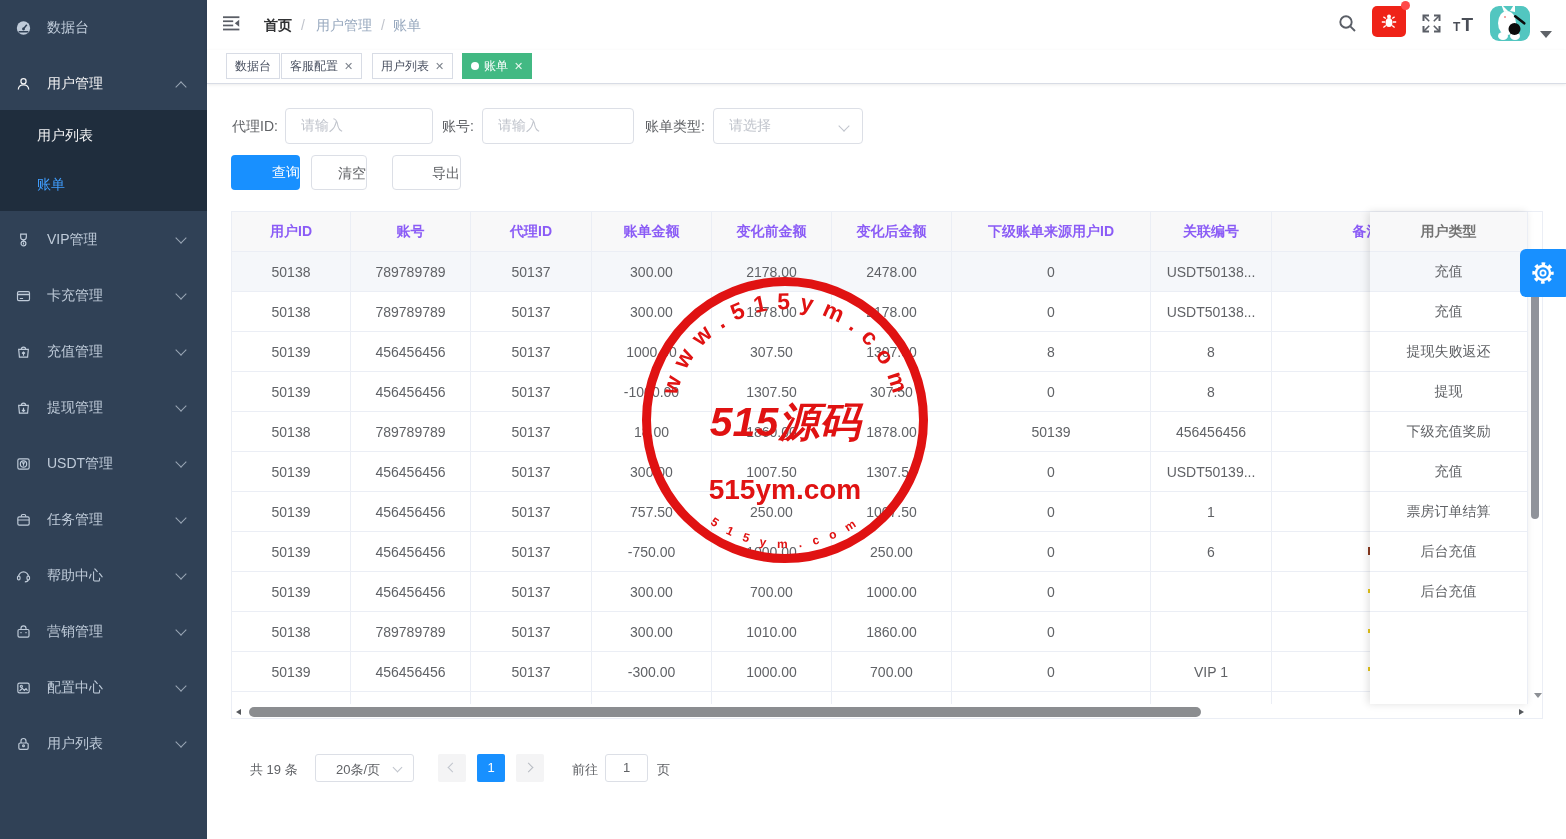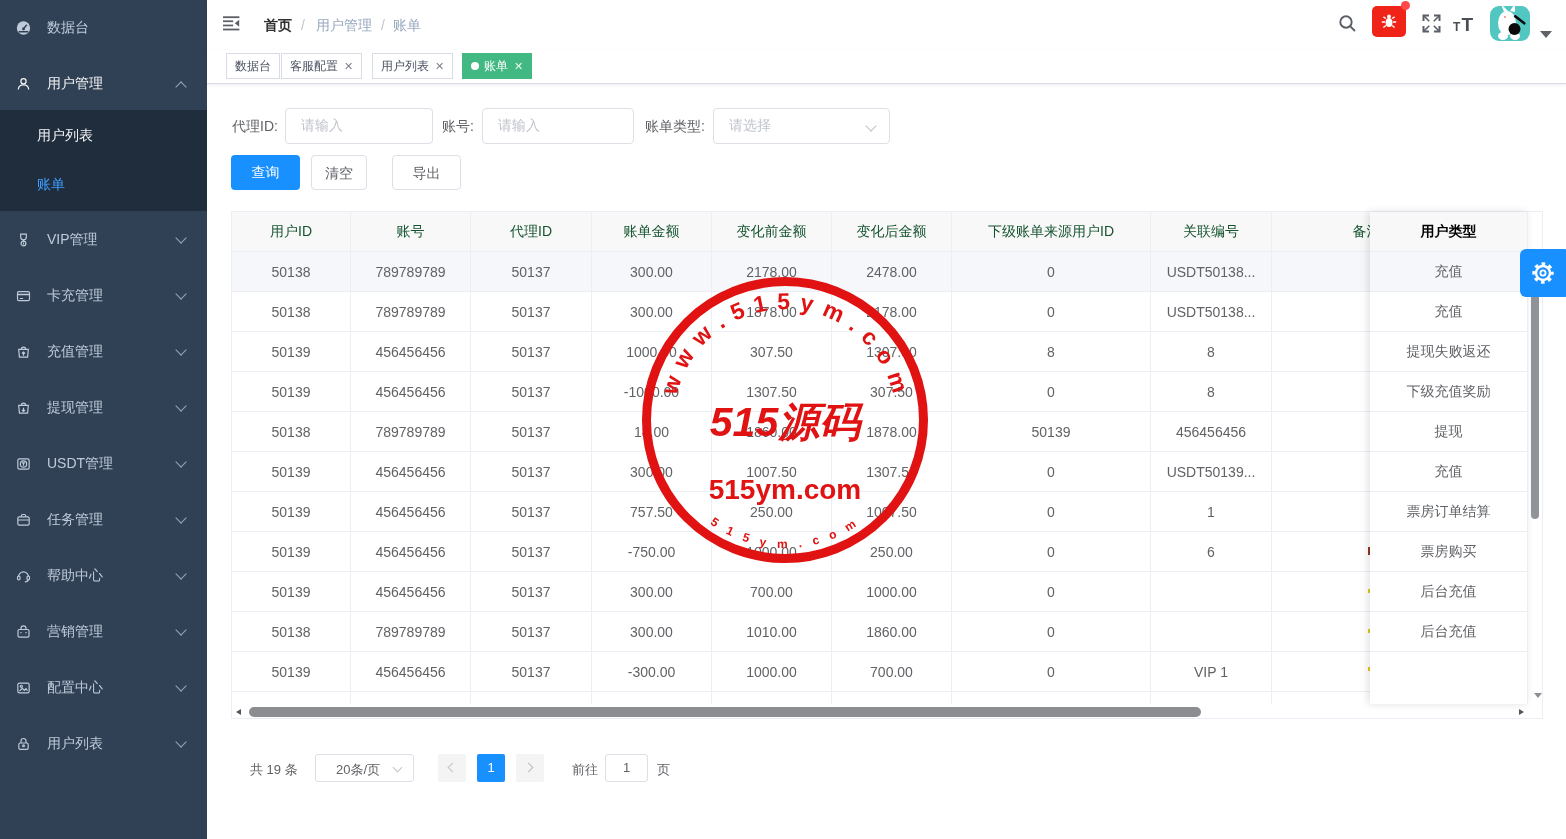--- a/index.html
+++ b/index.html
@@ -24,37 +24,37 @@
 .tag{position:absolute;top:3px;height:26px;line-height:24px;border:1px solid #d8dce5;background:#fff;
 color:#495060;font-size:12px;padding:0 8px;white-space:nowrap}
 .tag .x{display:inline-block;margin-left:6px;color:#7d838c;font-size:11px}
 .tag.act{background:#42b983;border-color:#42b983;color:#fff}
 .tag.act .x{color:#e8f7ef}
 .tag.act .dot{display:inline-block;width:8px;height:8px;border-radius:50%;background:#fff;margin-right:5px;position:relative;top:0px}
 
 .flab{position:absolute;top:118px;font-size:14px;color:#606266;white-space:nowrap}
 .finp{position:absolute;top:108px;height:36px;border:1px solid #dcdfe6;border-radius:4px;background:#fff}
 .ph{position:absolute;left:15px;top:50%;transform:translateY(-50%);font-size:14px;color:#c0c4cc;white-space:nowrap}
-.btn{position:absolute;top:155px;height:35px;border-radius:4px;font-size:14px;text-align:center;line-height:35px}
+.btn{position:absolute;top:155px;height:35px;border-radius:4px;font-size:14px;text-align:right;line-height:35px}
 .btn.pri{background:#1890ff;color:#fff}
 .btn.def{background:#fff;border:1px solid #dcdfe6;color:#606266}
 
 #tbl{position:absolute;left:231px;top:211px;width:1312px;height:508px;border:1px solid #ebeef5;background:#fff}
 .trow{display:flex;height:40px}
 .trow .c{border-right:1px solid #ebeef5;border-bottom:1px solid #ebeef5;height:40px;
 display:flex;align-items:center;justify-content:center;font-size:14px;color:#606266;overflow:hidden;white-space:nowrap}
-.thead .c{background:#f8f8f9;color:#14532d;font-weight:normal}
+.thead .c{background:#f8f8f9;color:#8b5cf6;font-weight:bold}
 .r1 .c{background:#f5f7fa}
 .w1{width:119px}.w2{width:120px}.w3{width:121px}.w4{width:120px}.w5{width:120px}
 .w6{width:120px}.w7{width:199px}.w8{width:121px}.w9{width:190px}
 #fcol{position:absolute;left:1138px;top:0px;width:158px;height:492px;background:#fff;
 box-shadow:-2px 0 8px rgba(0,0,0,.12);border-right:1px solid #ebeef5}
 #fcol .fc{height:40px;border-bottom:1px solid #ebeef5;display:flex;align-items:center;justify-content:center;
 font-size:14px;color:#606266;background:#fff}
-#fcol .fh{background:#f8f8f9;color:#000000;font-weight:bold}
+#fcol .fh{background:#f8f8f9;color:#737373;font-weight:bold}
 #fcol .fr1{background:#f5f7fa}
 </style>
 </head>
 <body>
 <div id="sb">
  <div class="mi" style="top:0">
   <svg width="15" height="15" viewBox="0 0 18 18">
         <circle cx="9" cy="9" r="8" fill="#bfcbd9"></circle>
         <path d="M9 10 13 5.2" stroke="#304156" stroke-width="1.8"></path>
         <circle cx="9" cy="10.2" r="1.7" fill="#304156"></circle>
@@ -223,21 +223,21 @@
 </div>
 <span class="flab" style="left:232px">代理ID:</span>
 <div class="finp" style="left:285px;width:148px">
     <span class="ph">请输入</span>
   </div>
 <span class="flab" style="left:442px">账号:</span>
 <div class="finp" style="left:482px;width:152px">
     <span class="ph">请输入</span>
   </div>
 <span class="flab" style="left:645px">账单类型:</span>
-<div class="finp" style="left:713px;width:177px">
+<div class="finp" style="left:713px;width:150px">
     <span class="ph">请选择</span>
  <span style="position:absolute;right:14px;top:13px;width:8px;height:8px;border-right:1.4px solid #c0c4cc;border-bottom:1.4px solid #c0c4cc;transform:rotate(45deg)"></span>
   </div>
 <div class="btn pri" style="left:231px;width:69px">查询</div>
 <div class="btn def" style="left:311px;width:56px">清空</div>
 <div class="btn def" style="left:392px;width:69px">导出</div>
 <div id="tbl">
  <div class="trow thead">
   <div class="c w1">用户ID</div>
       <div class="c w2">账号</div>
@@ -383,25 +383,24 @@
     </div>
  <div style="position:absolute;left:1136px;top:335px;width:3px;height:8px;background:#8a3a20"></div>
  <div style="position:absolute;left:1136px;top:377px;width:3px;height:4px;background:#e6c619"></div>
  <div style="position:absolute;left:1136px;top:417px;width:3px;height:4px;background:#e6c619"></div>
  <div style="position:absolute;left:1136px;top:455px;width:3px;height:4px;background:#e6c619"></div>
  <div id="fcol">
   <div class="fc fh">用户类型</div>
   <div class="fc fr1">充值</div>
       <div class="fc">充值</div>
       <div class="fc">提现失败返还</div>
-  <div class="fc">下级充值奖励</div>
-      <div class="fc">提现</div>
+  <div class="fc">提现</div>
+      <div class="fc">下级充值奖励</div>
       <div class="fc">充值</div>
   <div class="fc">票房订单结算</div>
-      <div class="fc">票房购买</div>
       <div class="fc">后台充值</div>
   <div class="fc">后台充值</div>
   <div style="height:11px"></div>
  </div>
  <div style="position:absolute;left:1299px;top:80px;width:8px;height:227px;border-radius:4px;background:#90939a"></div>
  <div style="position:absolute;left:1302px;top:481px;width:0;height:0;border-left:4.5px solid transparent;border-right:4.5px solid transparent;border-top:5.5px solid #8d9095"></div>
  <div style="position:absolute;left:17px;top:495px;width:952px;height:10px;border-radius:5px;background:#8b8d90"></div>
  <div style="position:absolute;left:4px;top:497px;width:0;height:0;border-top:3.5px solid transparent;border-bottom:3.5px solid transparent;border-right:5px solid #55585c"></div>
  <div style="position:absolute;left:1287px;top:497px;width:0;height:0;border-top:3.5px solid transparent;border-bottom:3.5px solid transparent;border-left:5px solid #55585c"></div>
 </div>

